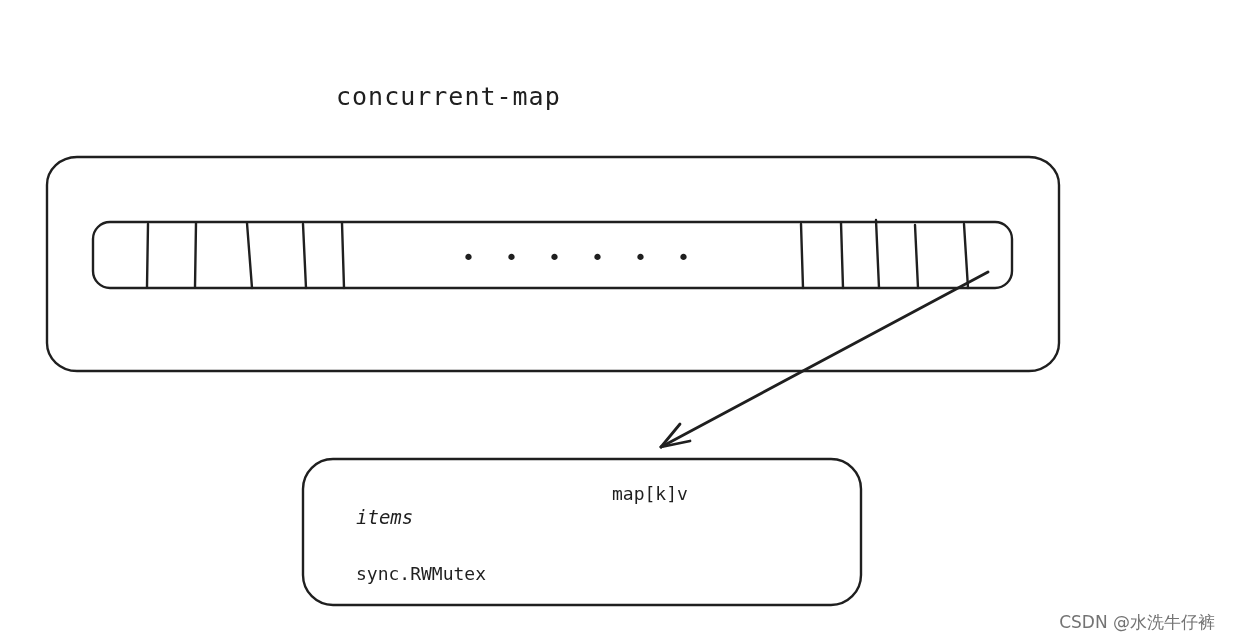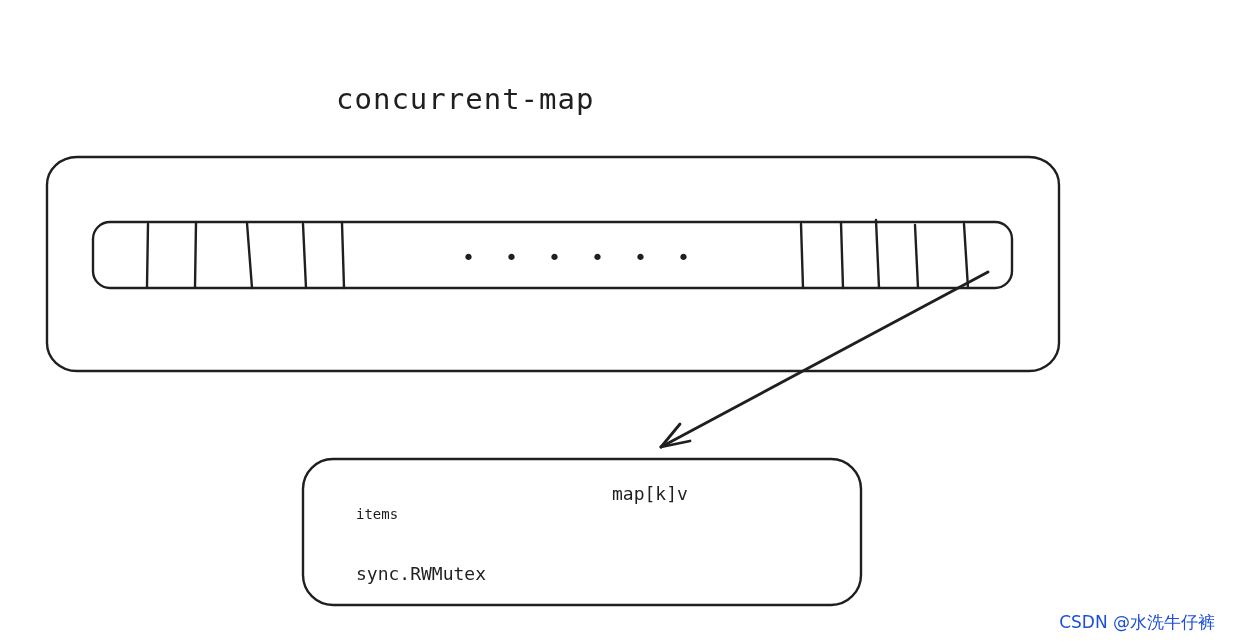--- a/index.html
+++ b/index.html
@@ -22,59 +22,60 @@
     top: 0;
   }
   .txt {
     position: absolute;
     white-space: pre;
     color: #1f1f1f;
   }
   .diagram-title {
     left: 336px;
     top: 82px;
-    font-size: 29px;
+    font-size: 25px;
     letter-spacing: 1px;
     font-weight: 500;
   }
   .ellipsis-dots {
     left: 462px;
     top: 245px;
     font-size: 22px;
     letter-spacing: 30px;
     font-family: "DejaVu Sans", sans-serif;
     color: #1f1f1f;
   }
   .struct-type-label {
     left: 446px;
     top: 426px;
     font-size: 19px;
   }
   .field-items {
     left: 356px;
     top: 506px;
-    font-size: 14px;
+    font-size: 19px;
+    font-style: italic;
   }
   .field-items-type {
     left: 612px;
     top: 483px;
     font-size: 18px;
   }
   .field-mutex {
     left: 356px;
     top: 563px;
     font-size: 18px;
   }
   .watermark {
     position: absolute;
     right: 20px;
     top: 611px;
     font-size: 17px;
     font-family: "DejaVu Sans", "Liberation Sans", sans-serif;
-    color: #1d4ed8;
+    color: #737373;
     white-space: pre;
   }
 </style>
 </head>
 <body>
 
 <div class="canvas">
 
   <svg width="1235" height="643" viewBox="0 0 1235 643">
     <g fill="none" stroke="#1f1f1f" stroke-width="2.4" stroke-linecap="round">

